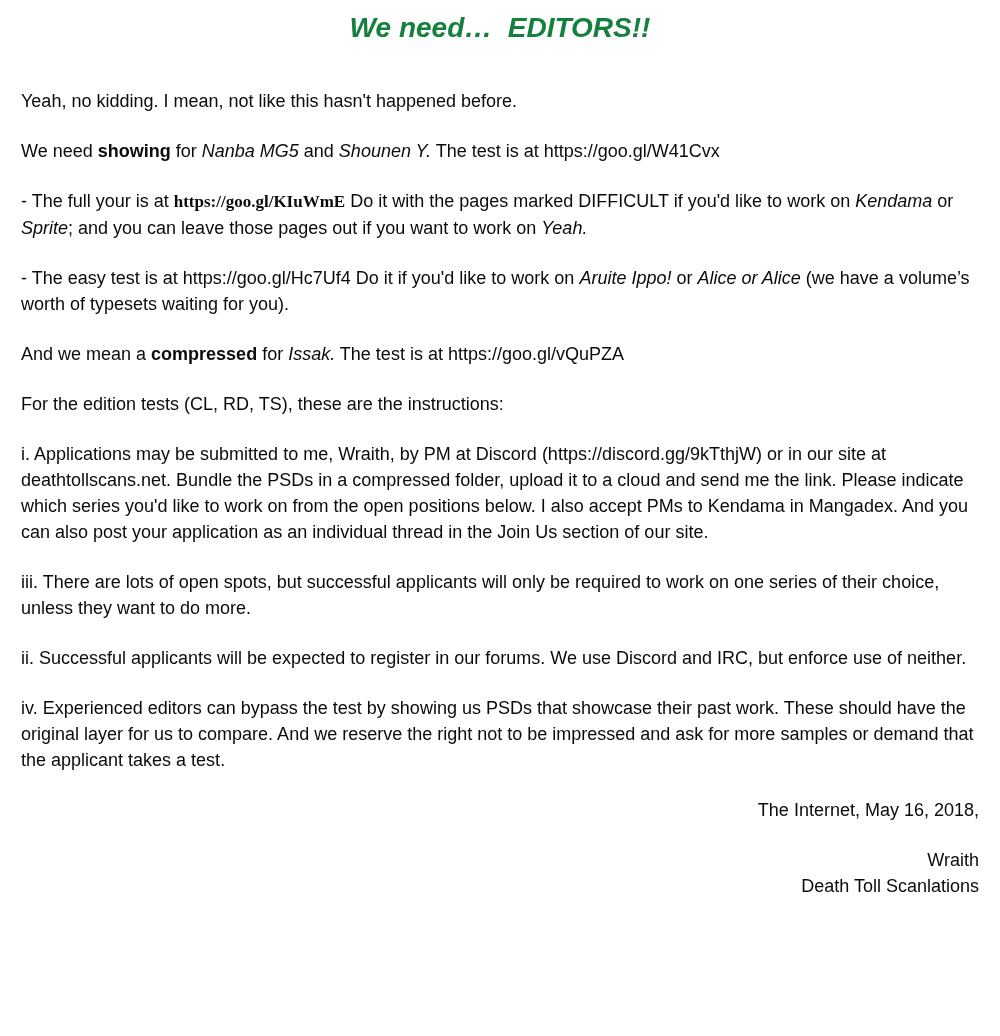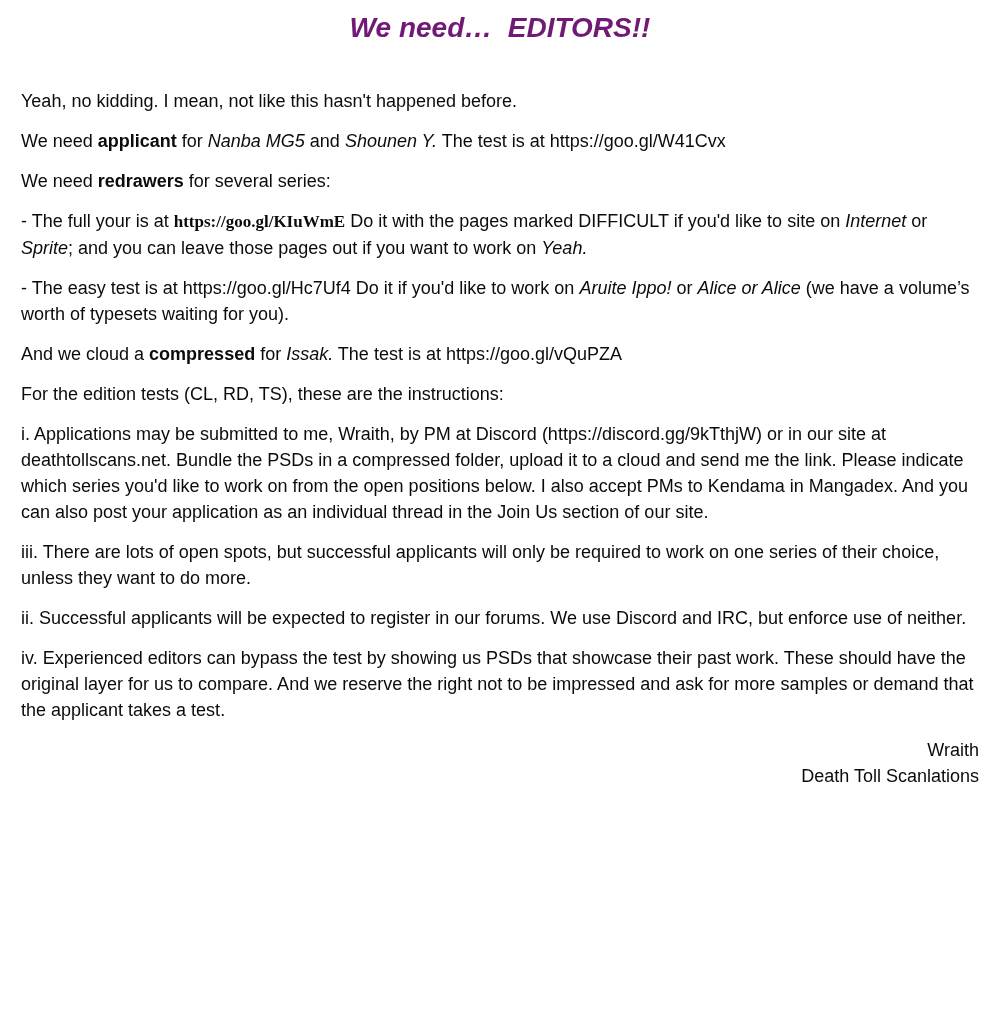--- a/index.html
+++ b/index.html
@@ -16,30 +16,30 @@
   }
   .doc {
     padding: 0 21px;
   }
   .title {
     margin: 12px 0 0 0;
     text-align: center;
     font-size: 28px;
     font-weight: bold;
     font-style: italic;
-    color: #701a75;
+    color: #15803d;
     white-space: pre-wrap;
   }
   .doc-body {
     margin-top: 44px;
     font-size: 18px;
     line-height: 26px;
   }
   p.para {
-    margin: 14px 0;
+    margin: 24px 0;
   }
   p.para.right {
     text-align: right;
   }
   .run-b {
     font-weight: bold;
   }
   .run-bi {
     font-weight: normal;
     font-style: italic;
@@ -50,25 +50,25 @@
     font-size: 17px;
   }
 </style>
 </head>
 <body>
 
 <main class="doc">
   <h1 class="title">We need…  EDITORS!!</h1>
   <section class="doc-body" id="doc-body">
       <p class="para"><span>Yeah, no kidding. I mean, not like this hasn't happened before.</span></p>
-      <p class="para"><span>We need </span><span class="run-b">applicant</span><span> for </span><span class="run-bi">Nanba MG5</span><span> and </span><span class="run-bi">Shounen Y.</span><span> The test is at https://goo.gl/W41Cvx</span></p>
-      <p class="para"><span>We need </span><span class="run-b">redrawers</span><span> for several series:</span></p>
-      <p class="para"><span>- The full your is at </span><span class="run-m">https://goo.gl/KIuWmE</span><span> Do it with the pages marked DIFFICULT if you'd like to site on </span><span class="run-bi">Internet</span><span> or </span><span class="run-bi">Sprite</span><span>; and you can leave those pages out if you want to work on </span><span class="run-bi">Yeah.</span></p>
+      <p class="para"><span>We need </span><span class="run-b">showing</span><span> for </span><span class="run-bi">Nanba MG5</span><span> and </span><span class="run-bi">Shounen Y.</span><span> The test is at https://goo.gl/W41Cvx</span></p>
+      <p class="para"><span>- The full your is at </span><span class="run-m">https://goo.gl/KIuWmE</span><span> Do it with the pages marked DIFFICULT if you'd like to work on </span><span class="run-bi">Kendama</span><span> or </span><span class="run-bi">Sprite</span><span>; and you can leave those pages out if you want to work on </span><span class="run-bi">Yeah.</span></p>
       <p class="para"><span>- The easy test is at https://goo.gl/Hc7Uf4 Do it if you'd like to work on </span><span class="run-bi">Aruite Ippo!</span><span> or </span><span class="run-bi">Alice or Alice</span><span> (we have a volume’s worth of typesets waiting for you).</span></p>
-      <p class="para"><span>And we cloud a </span><span class="run-b">compressed</span><span> for </span><span class="run-bi">Issak.</span><span> The test is at https://goo.gl/vQuPZA</span></p>
+      <p class="para"><span>And we mean a </span><span class="run-b">compressed</span><span> for </span><span class="run-bi">Issak.</span><span> The test is at https://goo.gl/vQuPZA</span></p>
       <p class="para"><span>For the edition tests (CL, RD, TS), these are the instructions:</span></p>
       <p class="para"><span>i. Applications may be submitted to me, Wraith, by PM at Discord (https://discord.gg/9kTthjW) or in our site at deathtollscans.net. Bundle the PSDs in a compressed folder, upload it to a cloud and send me the link. Please indicate which series you'd like to work on from the open positions below. I also accept PMs to Kendama in Mangadex. And you can also post your application as an individual thread in the Join Us section of our site.</span></p>
       <p class="para"><span>iii. There are lots of open spots, but successful applicants will only be required to work on one series of their choice, unless they want to do more.</span></p>
       <p class="para"><span>ii. Successful applicants will be expected to register in our forums. We use Discord and IRC, but enforce use of neither.</span></p>
       <p class="para"><span>iv. Experienced editors can bypass the test by showing us PSDs that showcase their past work. These should have the original layer for us to compare. And we reserve the right not to be impressed and ask for more samples or demand that the applicant takes a test.</span></p>
+      <p class="para right"><span>The Internet, May 16, 2018,</span></p>
       <p class="para right"><span>Wraith</span><br><span>Death Toll Scanlations</span></p>
     </section>
 </main>
 
 </body></html>

